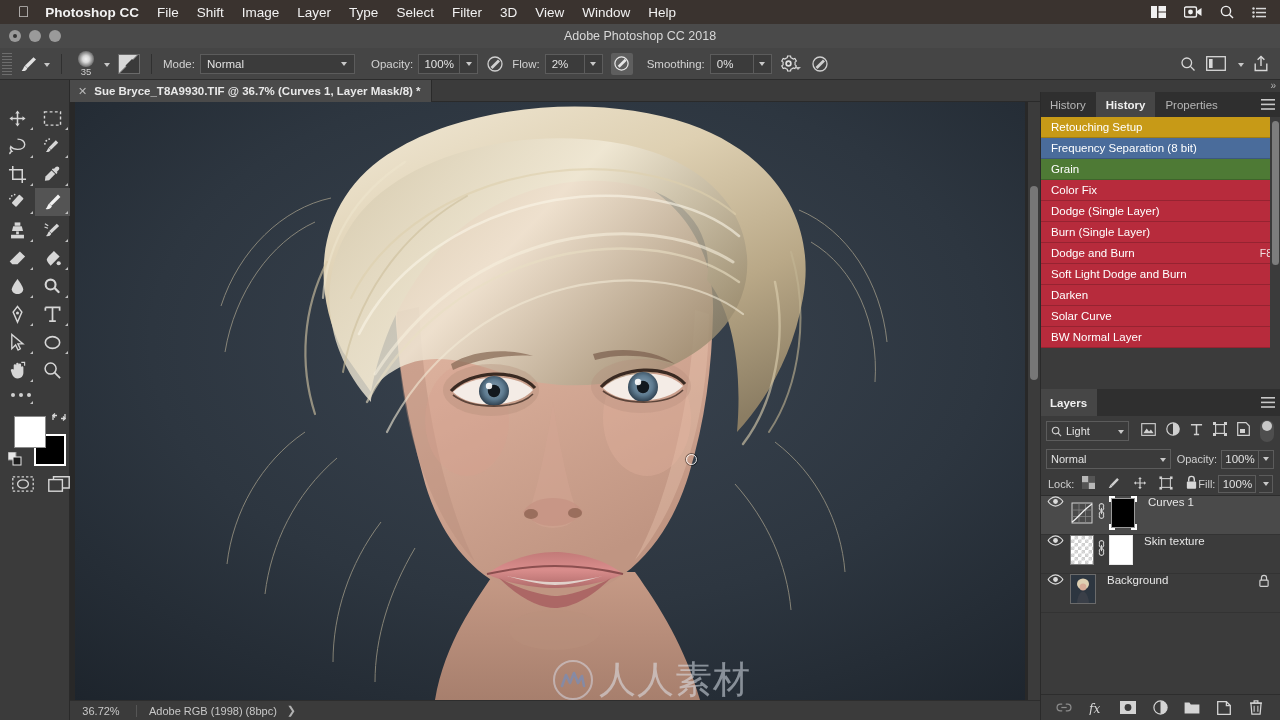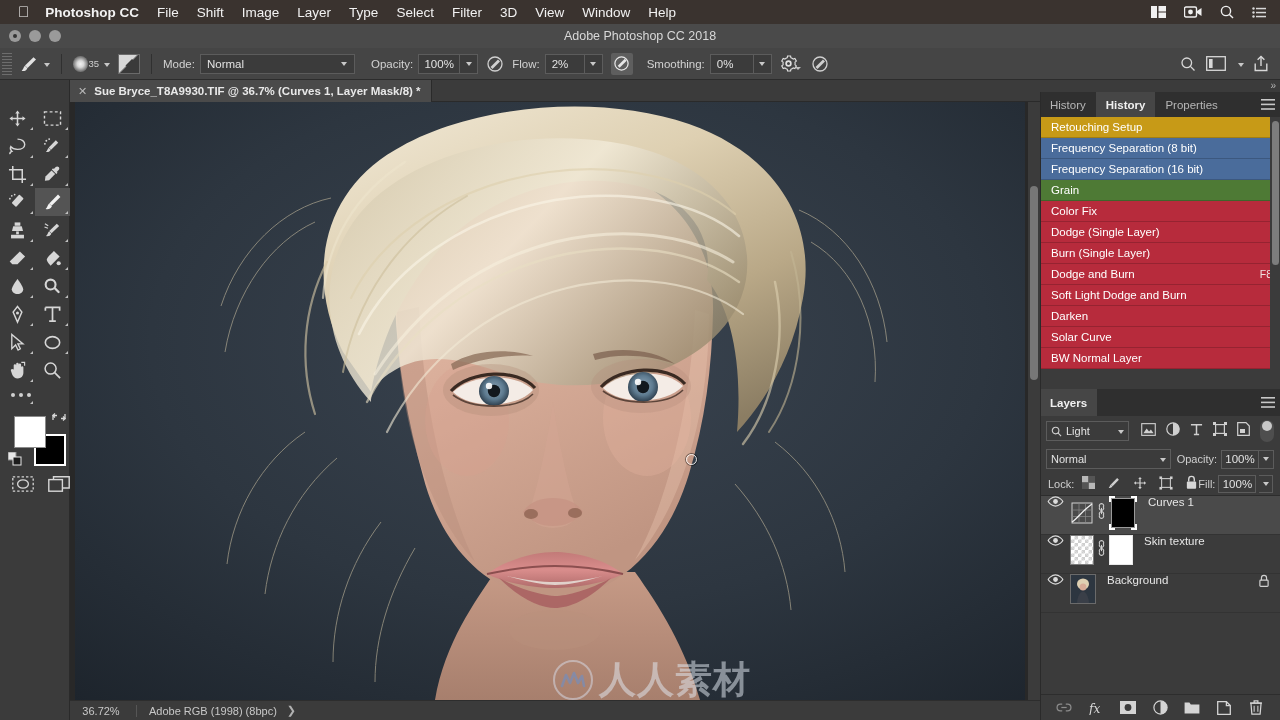--- a/index.html
+++ b/index.html
@@ -47,21 +47,21 @@
     background:#454545; border-bottom:1px solid #2c2c2c;
     display:flex; align-items:center; font-size:11.5px; color:#d2d2d2;
   }
   .grip { width:10px; height:22px; margin:0 3px 0 2px;
     background:repeating-linear-gradient(to bottom,#6d6d6d 0 1px,transparent 1px 3px);
   }
   .obitem { display:flex; align-items:center; height:32px; padding:0 4px; }
   .sep { width:1px; height:20px; background:#303030; margin:0 7px; }
   .caret { border-left:3.5px solid transparent; border-right:3.5px solid transparent;
            border-top:4px solid #c8c8c8; margin:2px 0 0 5px; }
-  .brush-preview { width:26px;height:26px;display:flex;flex-direction:row;align-items:center;justify-content:flex-start; }
+  .brush-preview { width:26px;height:26px;display:flex;flex-direction:column;align-items:center;justify-content:flex-start; }
   .brush-dot { width:16px;height:16px;border-radius:50%;
     background:radial-gradient(circle,#f2f2f2 0%,#d8d8d8 30%,#7a7a7a 65%,#555 100%); }
   .brush-size { font-size:9.5px; color:#cfcfcf; margin-top:-1px; }
   .tool-preset {
     width:22px;height:20px;border:1px solid #6a6a6a;
     background:linear-gradient(135deg,#d8d8d8 0%,#d8d8d8 45%,#3a3a3a 52%,#3a3a3a 100%);
     display:flex;align-items:center;justify-content:center;
   }
   .field {
     background:#3b3b3b; border:1px solid #5c5c5c; height:20px;
@@ -130,21 +130,21 @@
     position:absolute; left:611px; top:352px; width:11px; height:11px;
     border:1px solid rgba(255,255,255,.85); border-radius:50%;
     box-shadow:0 0 0 1px rgba(0,0,0,.45);
   }
   .watermark {
     position:absolute; left:478px; top:553px;
     display:flex; align-items:center; gap:6px; opacity:.62;
   }
   .wm-mark { width:40px;height:40px;border-radius:50%;border:2px solid rgba(220,230,245,.75);
              display:flex;align-items:center;justify-content:center; }
-  .wm-text { font-size:37px; font-weight:bold; color:rgba(225,232,240,.85);
+  .wm-text { font-size:37px; font-weight:normal; color:rgba(225,232,240,.85);
              letter-spacing:1px; font-family:"DejaVu Sans", sans-serif; }
   .vscroll { position:absolute; right:0; top:0; width:12px; height:598px; background:#3b3b3b; }
   .vscroll .thumb { position:absolute; left:2px; top:84px; width:8px; height:194px;
                     background:#777; border-radius:4px; }
   .hscroll { position:absolute; left:70px; bottom:0; width:958px; height:12px; background:#3b3b3b; }
   .hscroll .thumb { position:absolute; left:219px; top:2px; width:516px; height:8px;
                     background:#777; border-radius:4px; }
 
   
   .statusbar {
@@ -767,24 +767,20 @@
 
     <div class="actions-body">
       <div class="action-row" style="background:#c79a17">
         <span>Retouching Setup</span>
         <span class="key"></span>
       </div>
       <div class="action-row" style="background:#4a6c9b">
         <span>Frequency Separation (8 bit)</span>
         <span class="key"></span>
       </div>
-      <div class="action-row" style="background:#4a6c9b">
-        <span>Frequency Separation (16 bit)</span>
-        <span class="key"></span>
-      </div>
       <div class="action-row" style="background:#4e7a35">
         <span>Grain</span>
         <span class="key"></span>
       </div>
       <div class="action-row" style="background:#b72b3c">
         <span>Color Fix</span>
         <span class="key"></span>
       </div>
       <div class="action-row" style="background:#b72b3c">
         <span>Dodge (Single Layer)</span>

